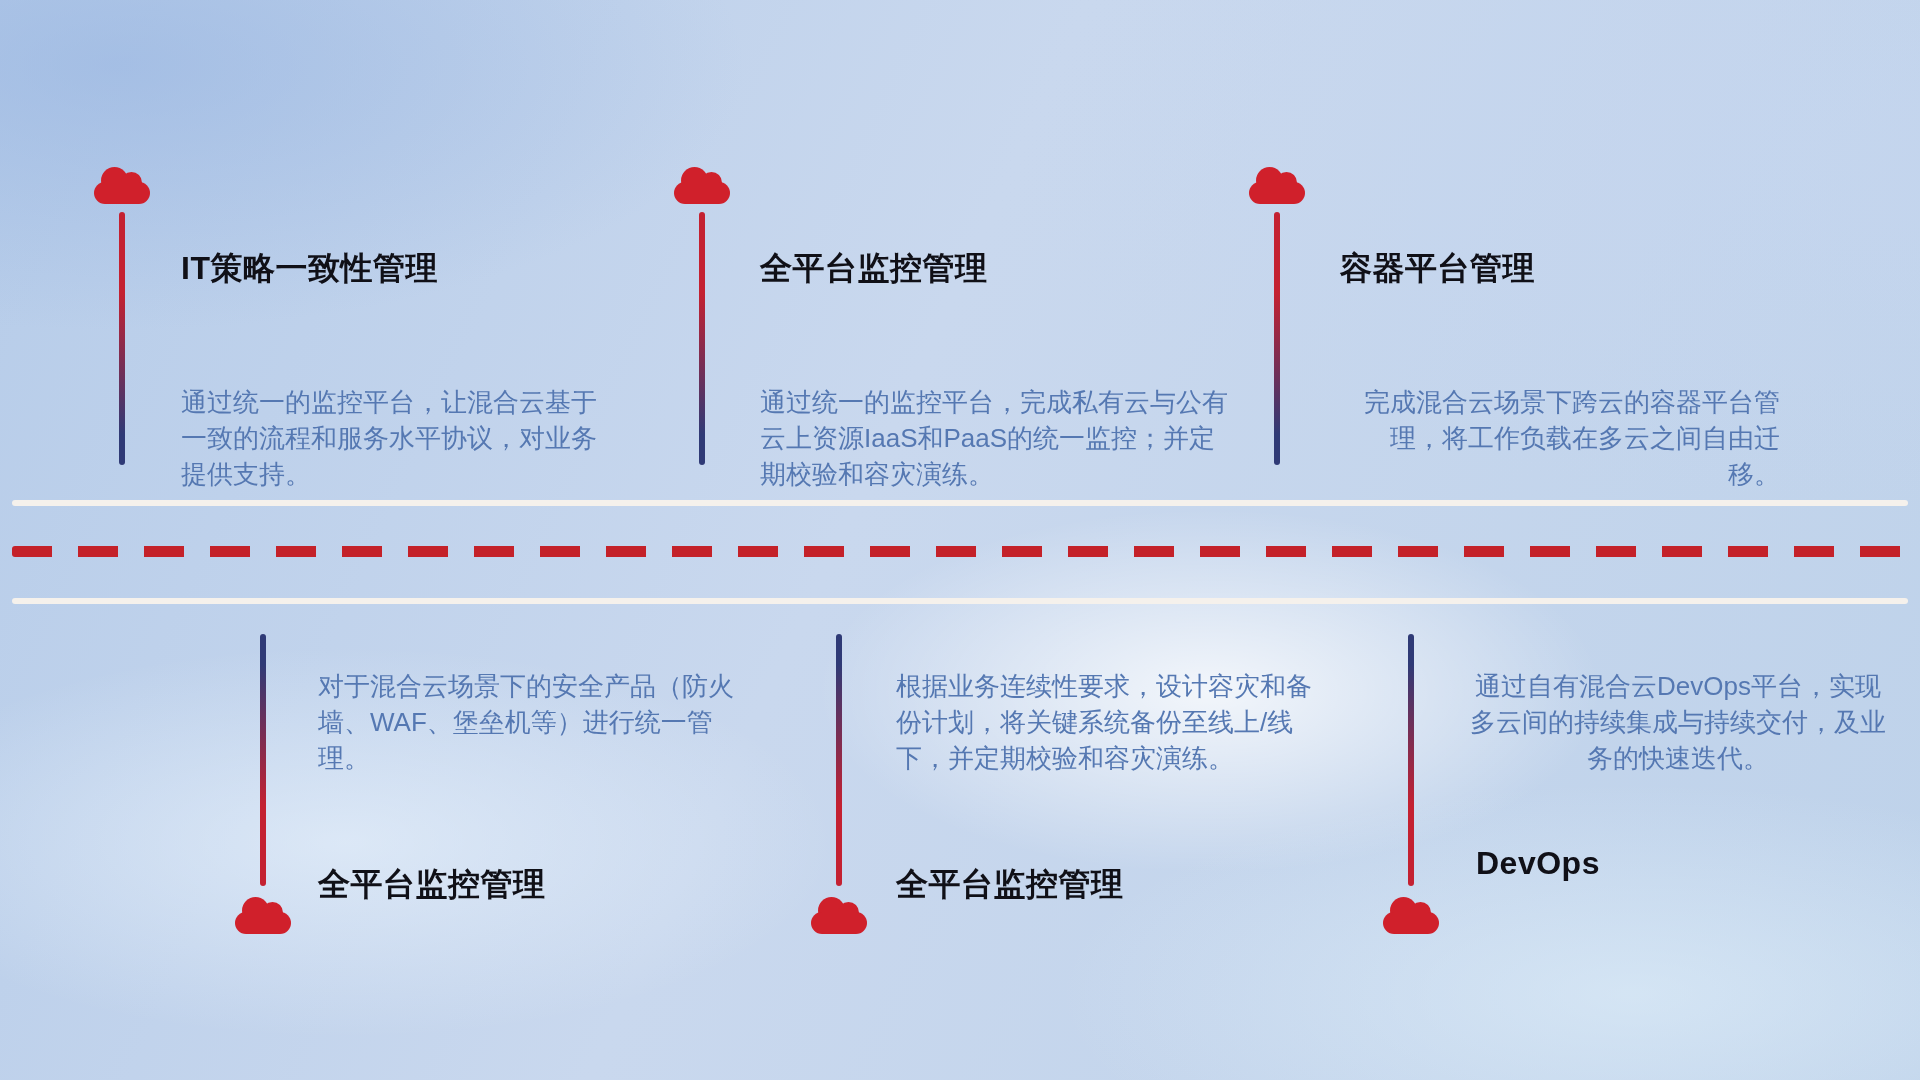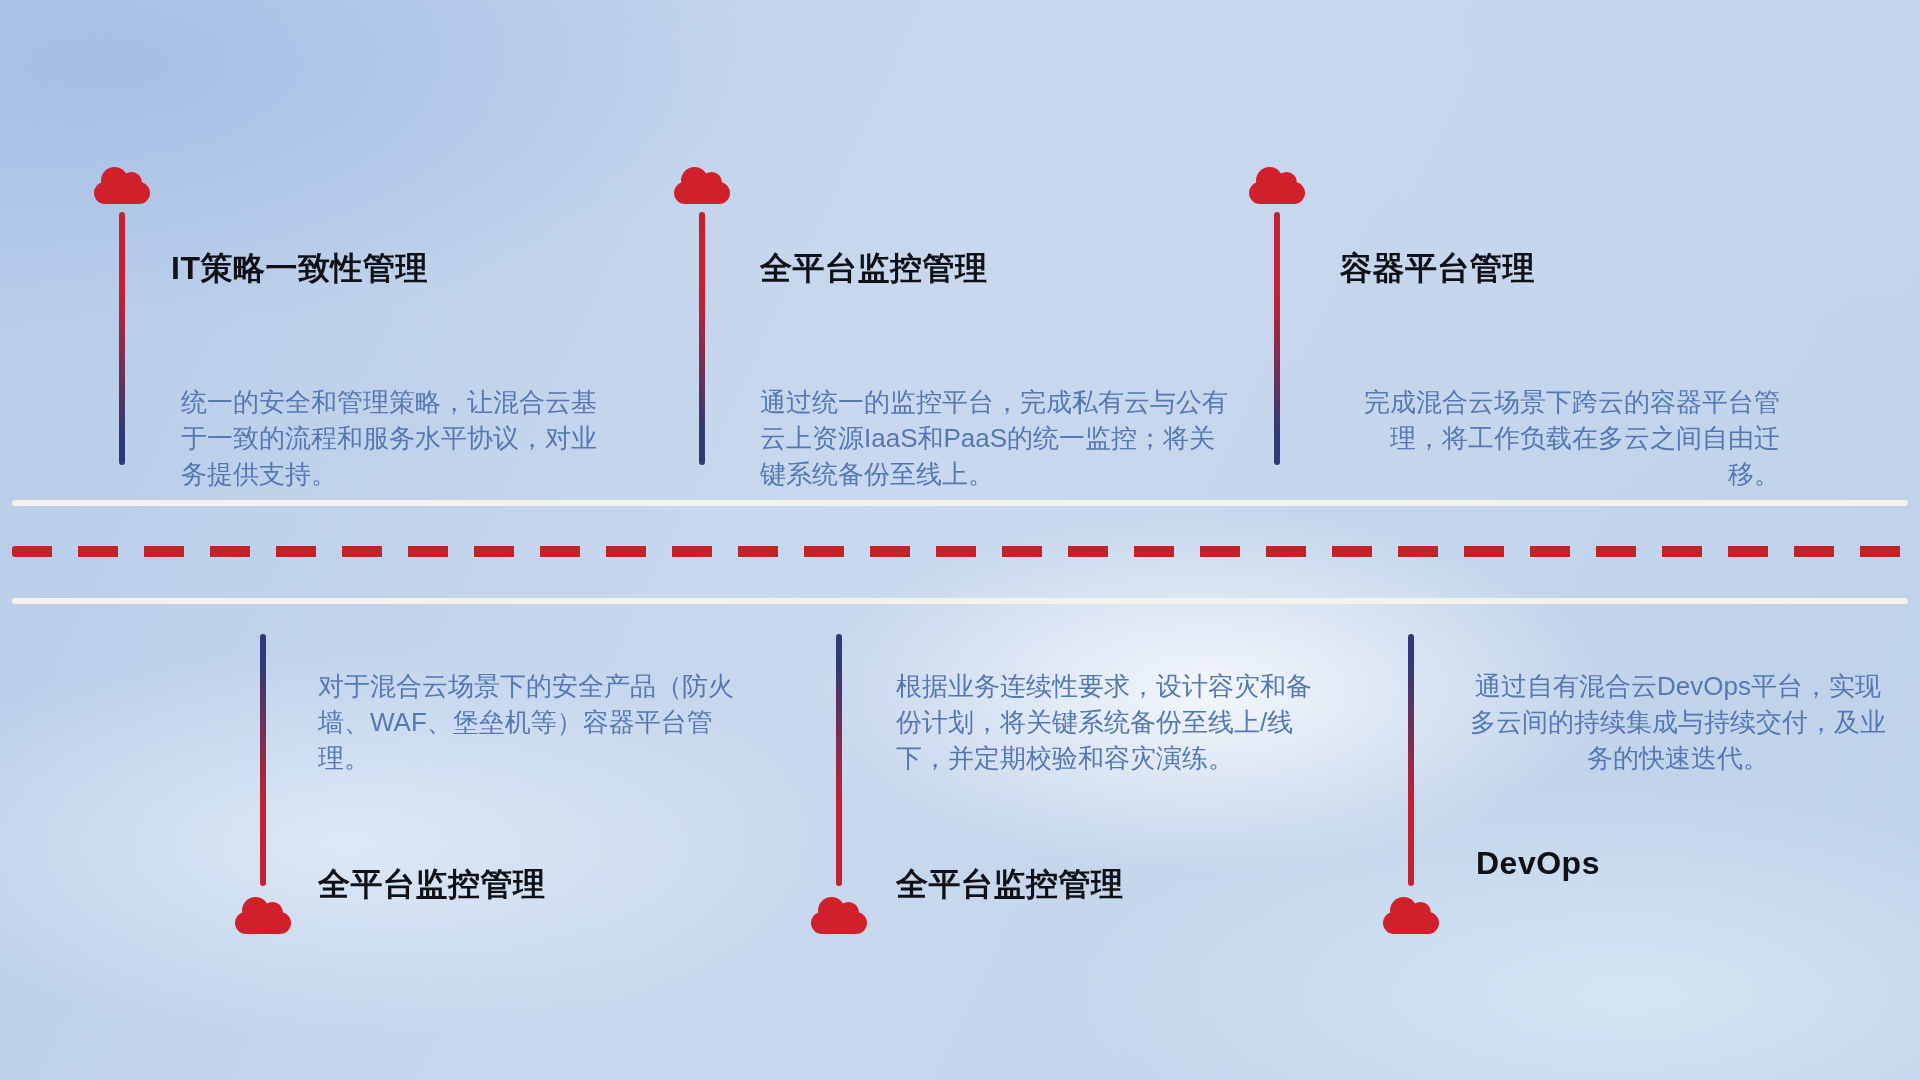--- a/index.html
+++ b/index.html
@@ -26,21 +26,21 @@
   
   .vline{position:absolute;width:6px;border-radius:3px;}
   .vline-top{top:212px;height:253px;background:linear-gradient(180deg,#c42131 0%,#c42131 32%,#2f3a76 88%,#2f3a76 100%);}
   .vline-bottom{top:634px;height:252px;background:linear-gradient(0deg,#c42131 0%,#c42131 32%,#2f3a76 88%,#2f3a76 100%);}
   .vline-1{left:119px;} .vline-2{left:699px;} .vline-3{left:1274px;}
   .vline-4{left:260px;} .vline-5{left:836px;} .vline-6{left:1408px;}
 
   
   .item-title{position:absolute;font-size:32px;font-weight:700;color:#101017;letter-spacing:.5px;white-space:nowrap;}
   .item-desc{position:absolute;font-size:26px;line-height:36px;color:#5578b2;}
-  .title-1{left:171px;top:220px;} .title-2{left:760px;top:220px;} .title-3{left:1340px;top:220px;text-align:right;}
+  .title-1{left:181px;top:220px;} .title-2{left:760px;top:220px;} .title-3{left:1340px;top:220px;text-align:right;}
   .desc-1{left:181px;top:358px;width:430px;}
   .desc-2{left:760px;top:358px;width:470px;}
   .desc-3{left:1340px;top:358px;width:440px;text-align:right;}
   .desc-4{left:318px;top:642px;width:432px;}
   .desc-5{left:896px;top:642px;width:430px;}
   .desc-6{left:1468px;top:642px;width:420px;text-align:center;}
   .title-4{left:318px;top:836px;} .title-5{left:896px;top:836px;} .title-6{left:1476px;top:818px;}
 
   .cloud-1{left:94px;top:166px;} .cloud-2{left:674px;top:166px;} .cloud-3{left:1249px;top:166px;}
   .cloud-4{left:235px;top:896px;} .cloud-5{left:811px;top:896px;} .cloud-6{left:1383px;top:896px;}
@@ -60,52 +60,52 @@
 <div class="canvas">
 
   <section>
     <div class="cloud cloud-1">
       <span class="puff-l"></span>
       <span class="puff-r"></span>
       <span class="base"></span>
     </div>
     <div class="vline vline-top vline-1"></div>
     <h2 class="item-title title-1">IT策略一致性管理</h2>
-    <p class="item-desc desc-1">统一的安全和管理策略，让混合云基于一致的流程和服务水平协议，对业务提供支持。</p>
+    <p class="item-desc desc-1">通过统一的监控平台，让混合云基于一致的流程和服务水平协议，对业务提供支持。</p>
   </section>
 
   <section>
     <div class="cloud cloud-2">
       <span class="puff-l"></span>
       <span class="puff-r"></span>
       <span class="base"></span>
     </div>
     <div class="vline vline-top vline-2"></div>
     <h2 class="item-title title-2">全平台监控管理</h2>
-    <p class="item-desc desc-2">通过统一的监控平台，完成私有云与公有云上资源IaaS和PaaS的统一监控；将关键系统备份至线上。</p>
+    <p class="item-desc desc-2">通过统一的监控平台，完成私有云与公有云上资源IaaS和PaaS的统一监控；并定期校验和容灾演练。</p>
   </section>
 
   <section>
     <div class="cloud cloud-3">
       <span class="puff-l"></span>
       <span class="puff-r"></span>
       <span class="base"></span>
     </div>
     <div class="vline vline-top vline-3"></div>
     <h2 class="item-title title-3">容器平台管理</h2>
     <p class="item-desc desc-3">完成混合云场景下跨云的容器平台管理，将工作负载在多云之间自由迁移。</p>
   </section>
 
   <div class="hline hline-a"></div>
   <div class="dashline"></div>
   <div class="hline hline-b"></div>
 
   <section>
     <div class="vline vline-bottom vline-4"></div>
-    <p class="item-desc desc-4">对于混合云场景下的安全产品（防火墙、WAF、堡垒机等）容器平台管理。</p>
+    <p class="item-desc desc-4">对于混合云场景下的安全产品（防火墙、WAF、堡垒机等）进行统一管理。</p>
     <h2 class="item-title title-4">全平台监控管理</h2>
     <div class="cloud cloud-4">
       <span class="puff-l"></span>
       <span class="puff-r"></span>
       <span class="base"></span>
     </div>
   </section>
 
   <section>
     <div class="vline vline-bottom vline-5"></div>

